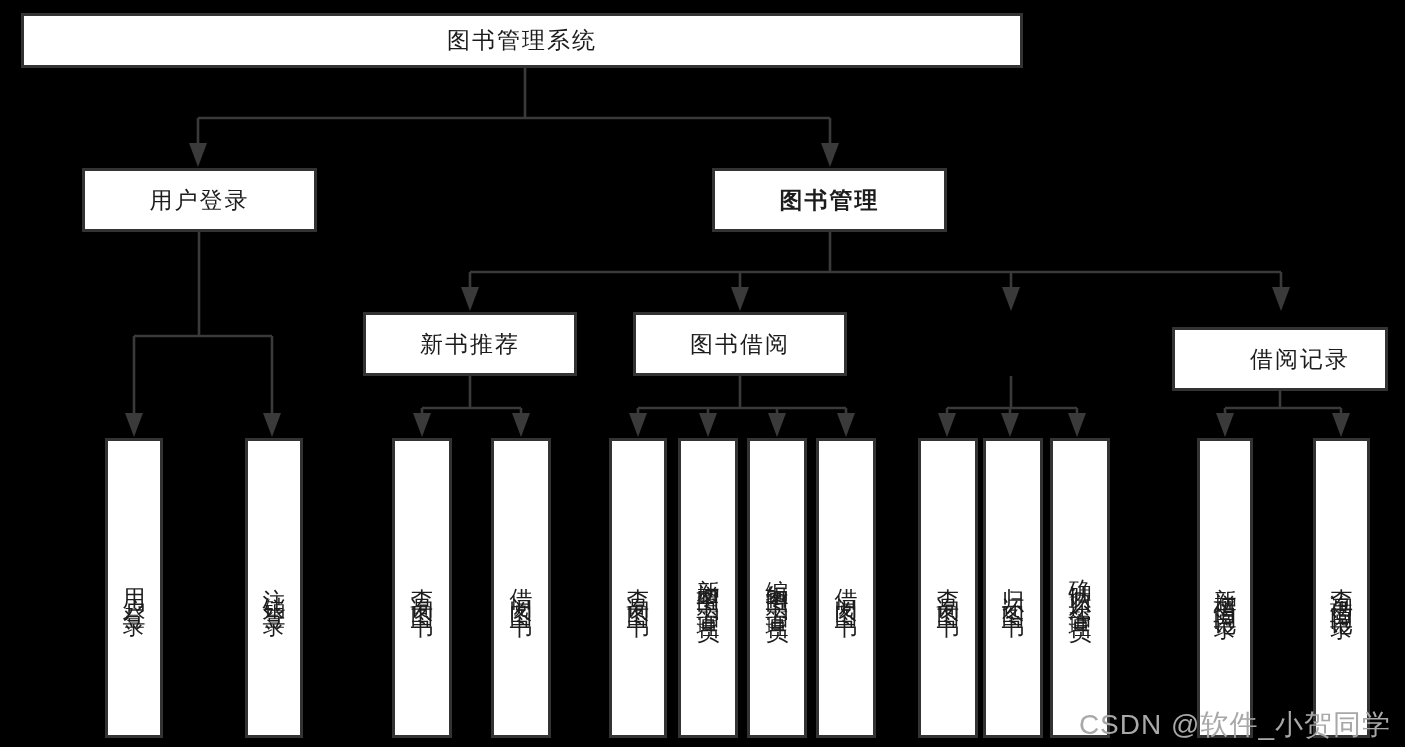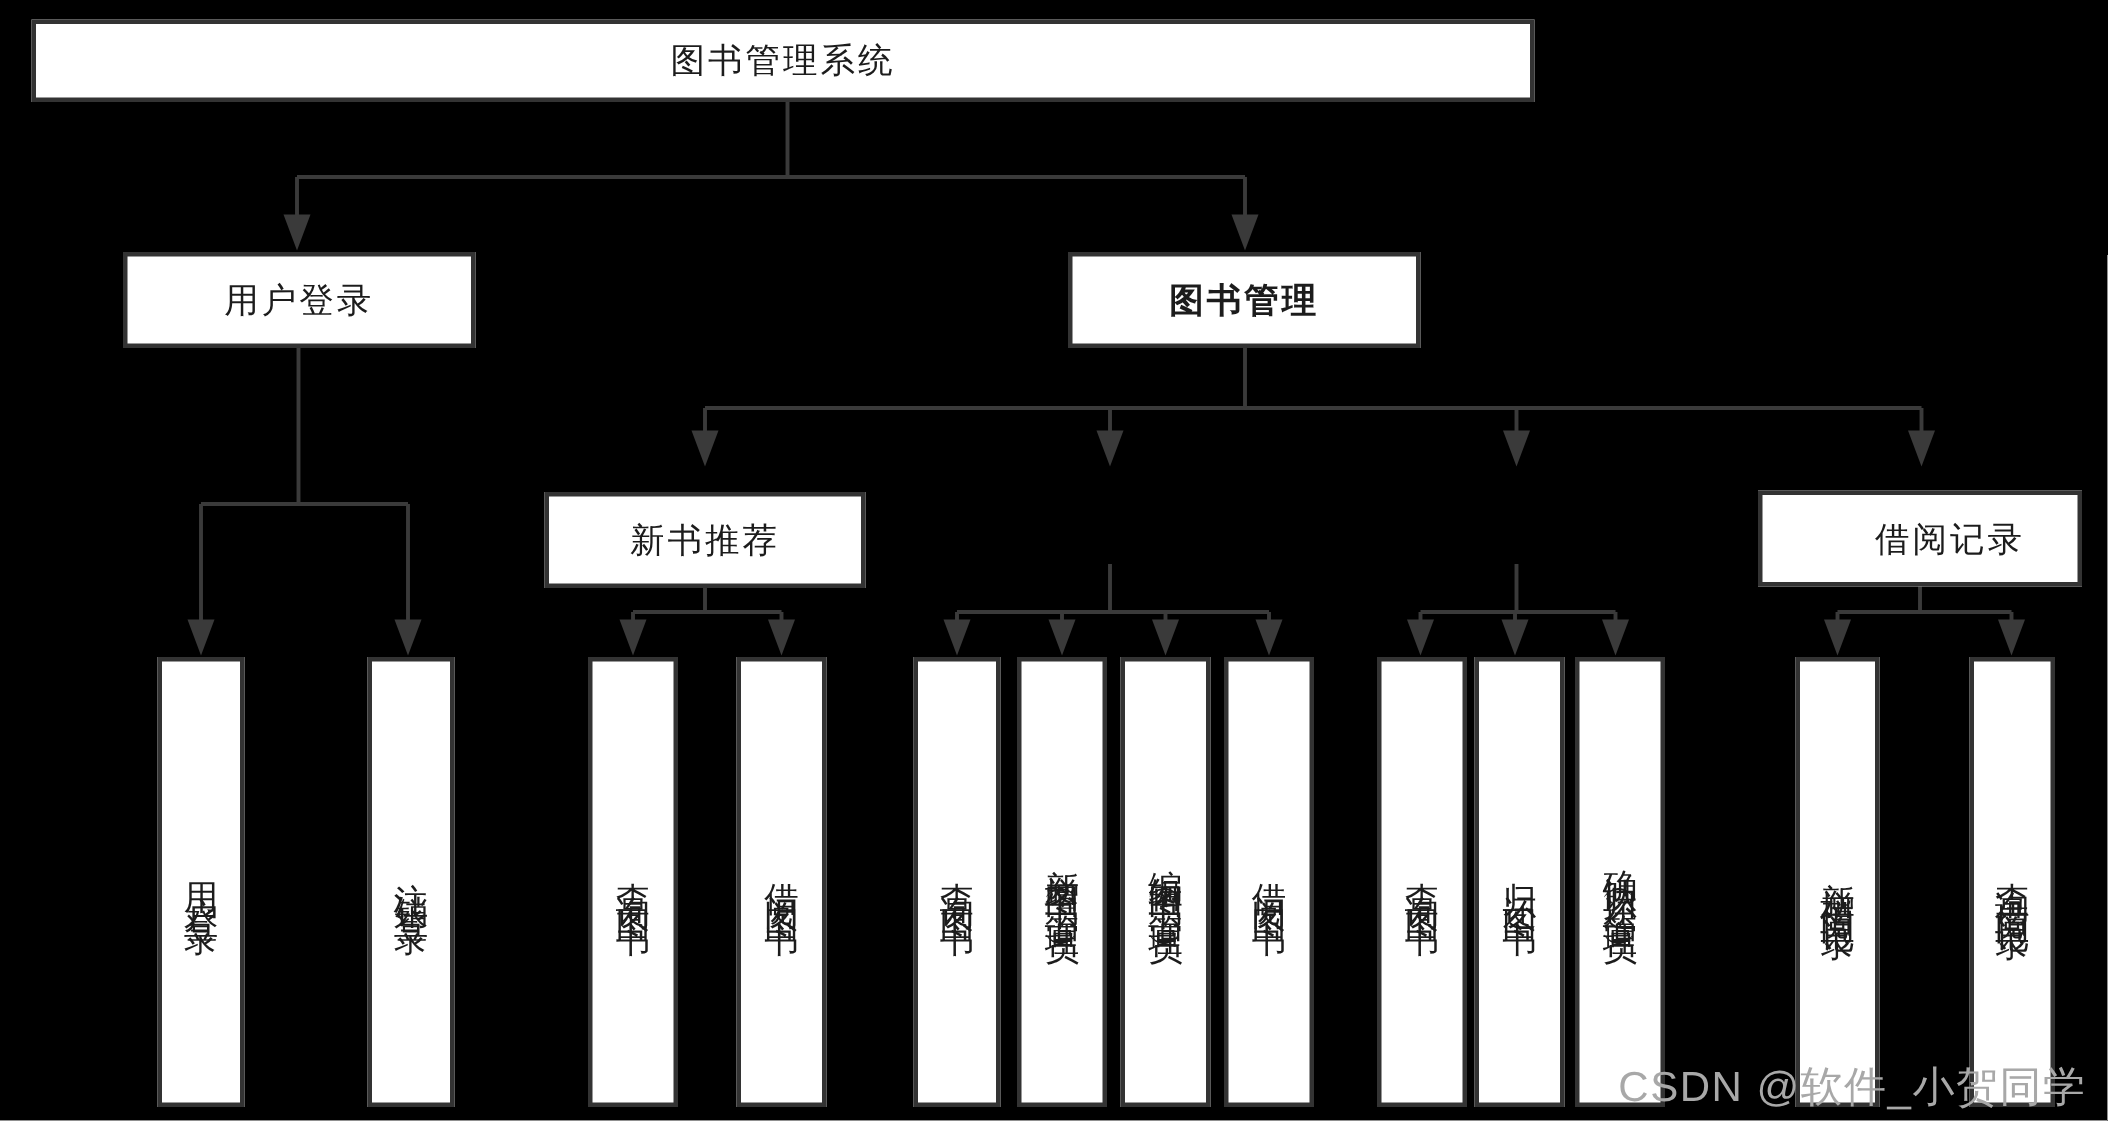--- a/index.html
+++ b/index.html
@@ -134,21 +134,22 @@
       <polygon points="1216,413 1234,413 1225,437"></polygon>
       <polygon points="1332,413 1350,413 1341,437"></polygon>
     </g>
   </svg>
 
   <div class="node hnode" style="left:21px; top:13px; width:1002px; height:55px;">图书管理系统</div>
 
   <div class="node hnode" style="left:82px; top:168px; width:235px; height:64px;">用户登录</div>
   <div class="node hnode" style="left:712px; top:168px; width:235px; height:64px;font-weight:bold;">图书管理</div>
 
-  <div class="node hnode" style="left:363px; top:328px; width:214px; height:64px;">新书推荐</div>
+  <div class="node hnode" style="left:363px; top:312px; width:214px; height:64px;">新书推荐</div>
+  <div class="node hnode" style="left:633px; top:312px; width:214px; height:64px;">图书借阅</div>
   <div class="node hnode" style="left:1172px; top:327px; width:216px; height:64px;padding-left:40px;">借阅记录</div>
 
   <div class="node vnode" style="left:105px; top:438px; width:58px; height:300px;">用户登录</div>
   <div class="node vnode" style="left:245px; top:438px; width:58px; height:300px;">注销登录</div>
 
   <div class="node vnode" style="left:392px; top:438px; width:60px; height:300px;">查询图书</div>
   <div class="node vnode" style="left:491px; top:438px; width:60px; height:300px;">借阅图书</div>
 
   <div class="node vnode" style="left:609px; top:438px; width:58px; height:300px;">查询图书</div>
   <div class="node vnode long" style="left:678px; top:438px; width:60px; height:300px;">新增图书（管理员）</div>

